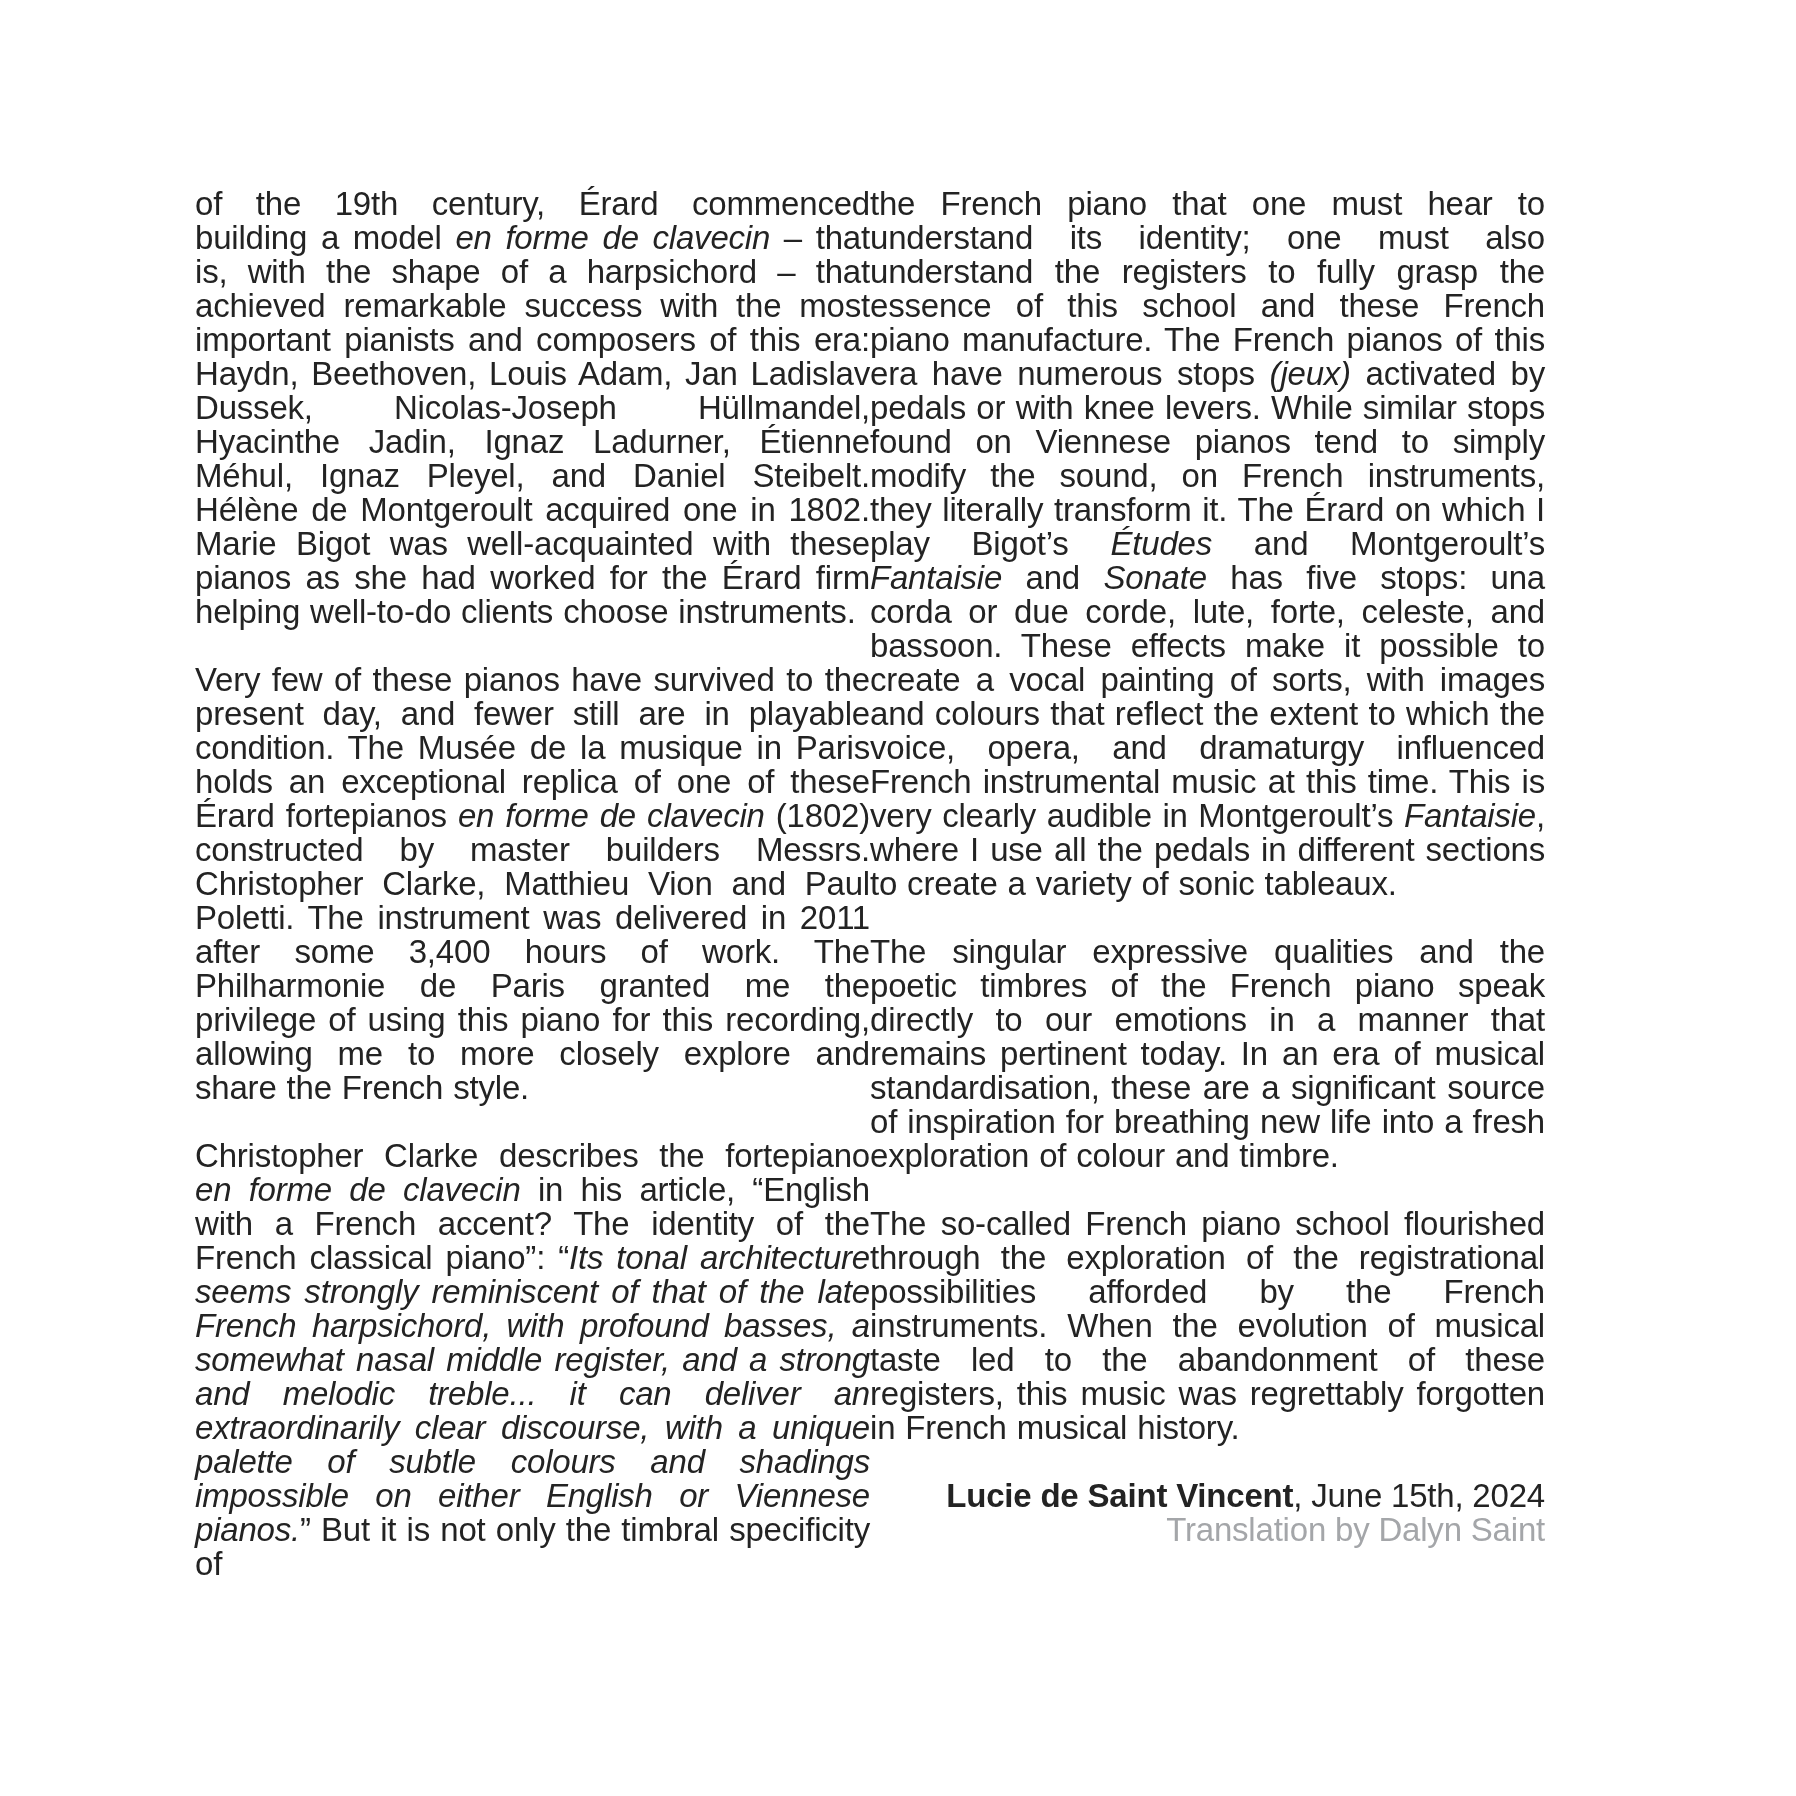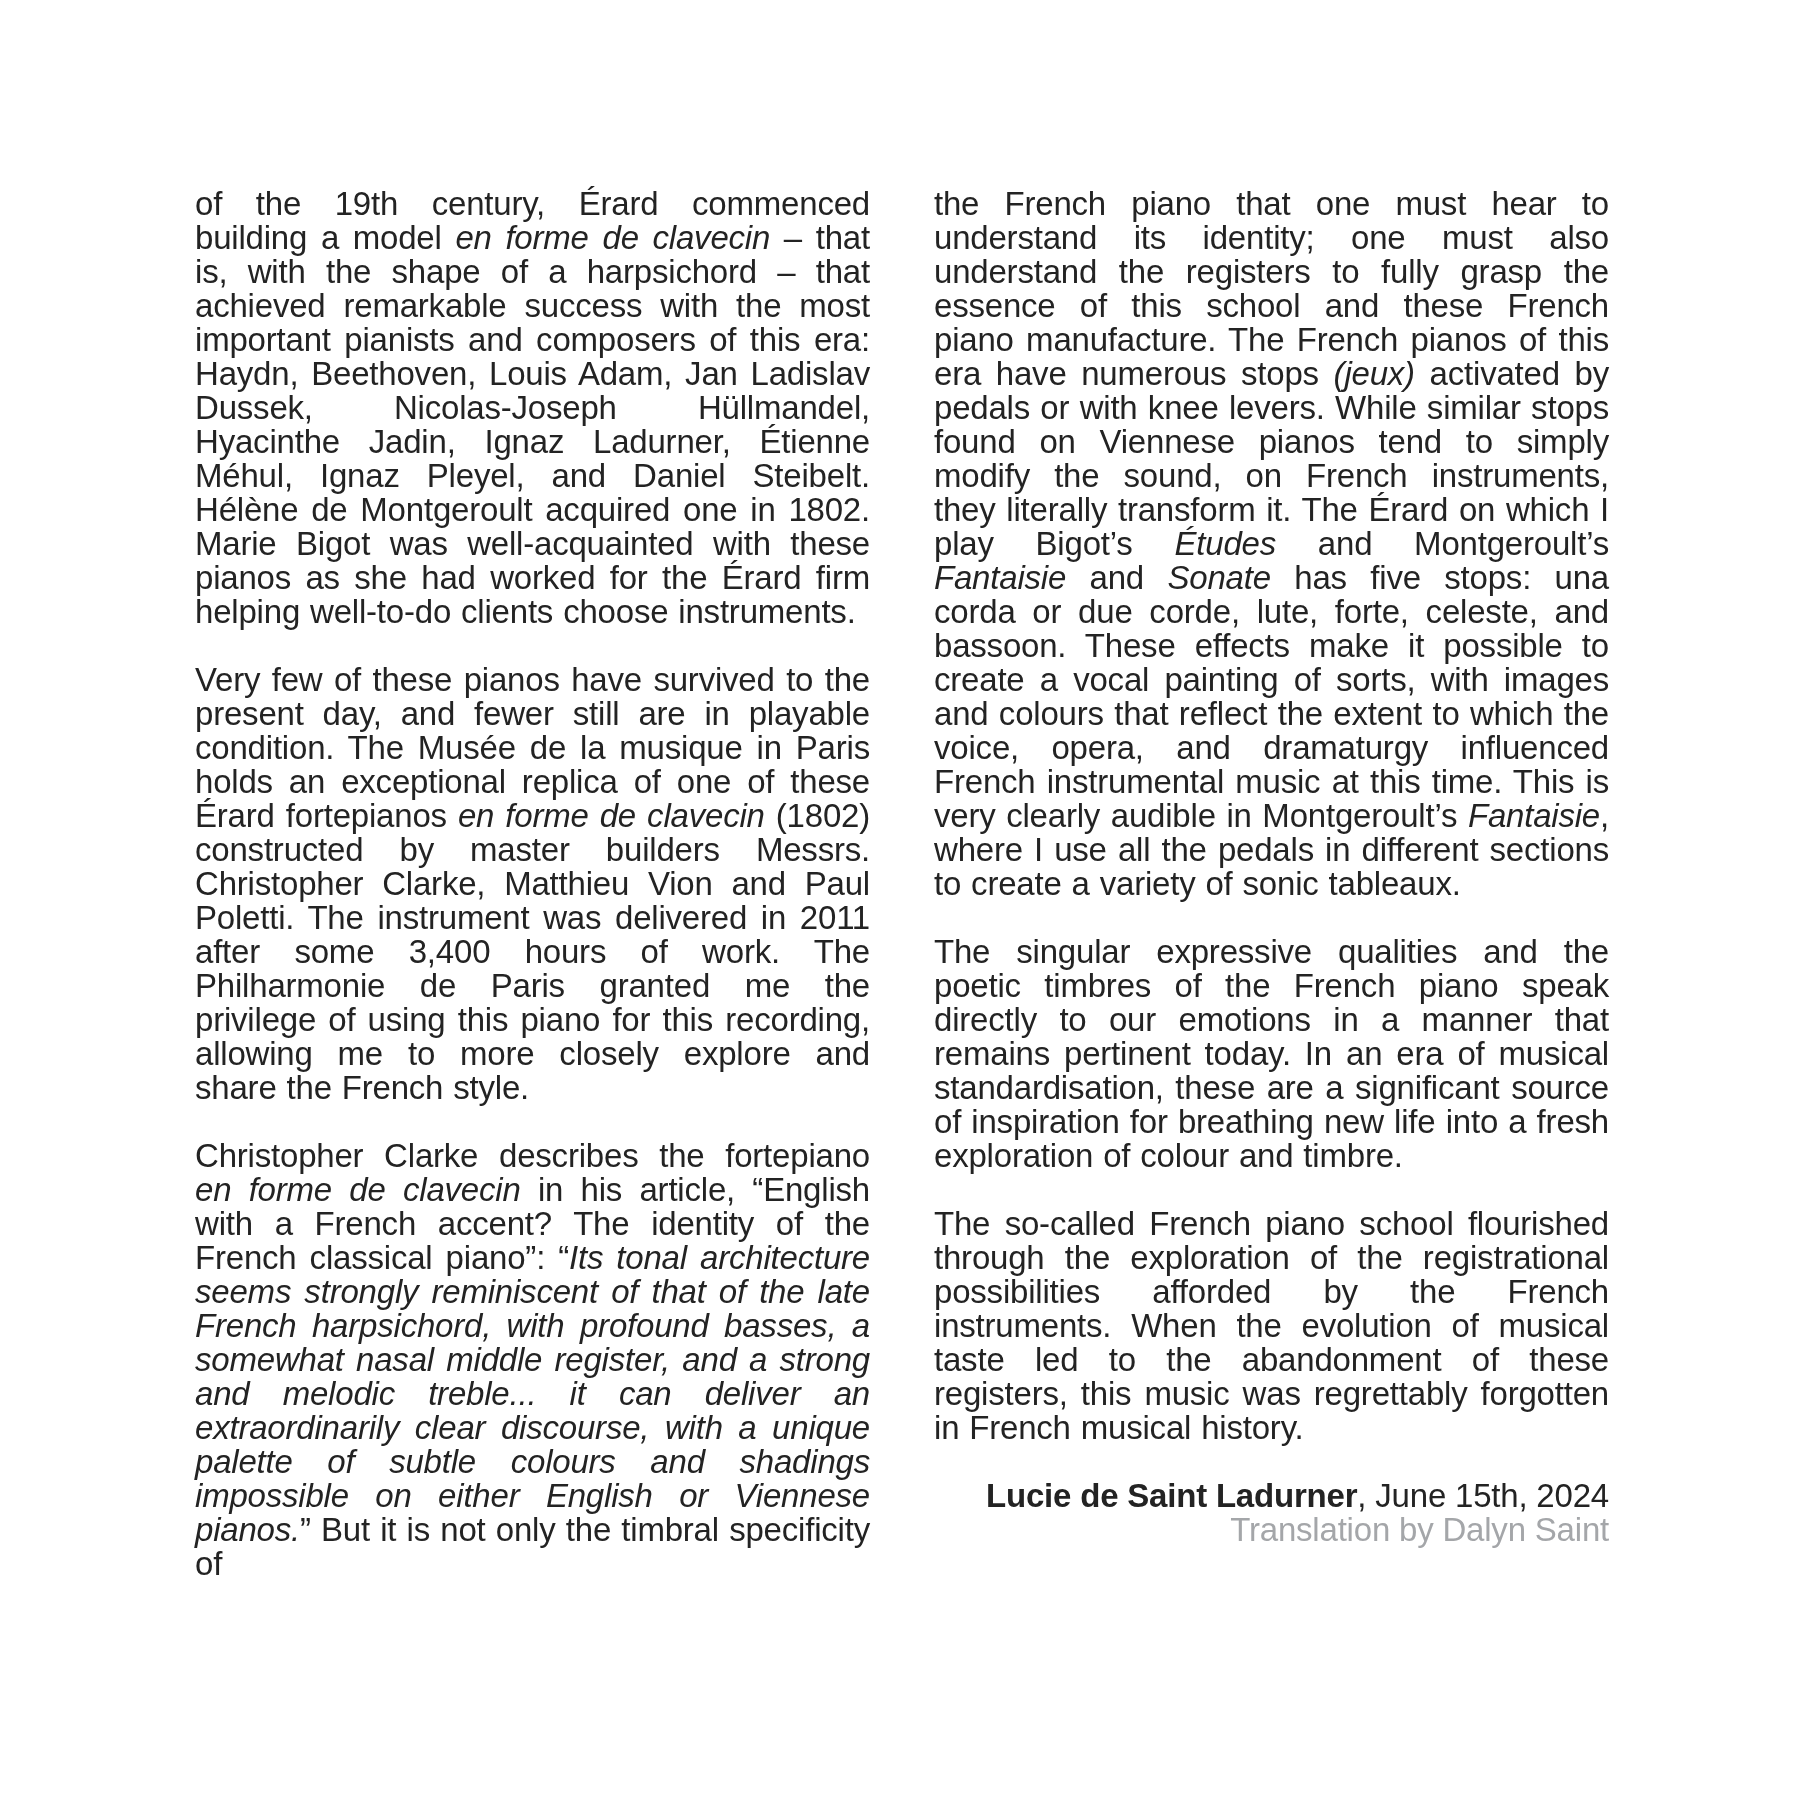--- a/index.html
+++ b/index.html
@@ -22,21 +22,20 @@
     overflow: hidden;
     font-family: "Liberation Sans", sans-serif;
     color: var(--text);
   }
   .columns {
     position: absolute;
     left: 195px;
     top: 187px;
     width: 1414px;
     display: flex;
-    gap: 64px;
   }
   .column {
     width: 675px;
     flex: 0 0 675px;
   }
   .para {
     margin: 0 0 34px 0;
     font-size: 33px;
     line-height: 34px;
     text-align: justify;
@@ -72,18 +71,18 @@
           <p class="para"><span>Christopher Clarke describes the fortepiano </span><em>en forme de clavecin</em><span> in his article, “English with a French accent? The identity of the French classical piano”: “</span><em>Its tonal architecture seems strongly reminiscent of that of the late French harpsichord, with profound basses, a somewhat nasal middle register, and a strong and melodic treble... it can deliver an extraordinarily clear discourse, with a unique palette of subtle colours and shadings impossible on either English or Viennese pianos.</em><span>” But it is not only the timbral specificity of</span></p>
         </div>
     </div>
     <div class="column">
       <div>
           <p class="para"><span>the French piano that one must hear to understand its identity; one must also understand the registers to fully grasp the essence of this school and these French piano manufacture. The French pianos of this era have numerous stops </span><em>(jeux)</em><span> activated by pedals or with knee levers. While similar stops found on Viennese pianos tend to simply modify the sound, on French instruments, they literally transform it. The Érard on which I play Bigot’s </span><em>Études</em><span> and Montgeroult’s </span><em>Fantaisie</em><span> and </span><em>Sonate</em><span> has five stops: una corda or due corde, lute, forte, celeste, and bassoon. These effects make it possible to create a vocal painting of sorts, with images and colours that reflect the extent to which the voice, opera, and dramaturgy influenced French instrumental music at this time. This is very clearly audible in Montgeroult’s </span><em>Fantaisie</em><span>, where I use all the pedals in different sections to create a variety of sonic tableaux.</span></p>
           <p class="para"><span>The singular expressive qualities and the poetic timbres of the French piano speak directly to our emotions in a manner that remains pertinent today. In an era of musical standardisation, these are a significant source of inspiration for breathing new life into a fresh exploration of colour and timbre.</span></p>
           <p class="para"><span>The so-called French piano school flourished through the exploration of the registrational possibilities afforded by the French instruments. When the evolution of musical taste led to the abandonment of these registers, this music was regrettably forgotten in French musical history.</span></p>
         </div>
       <div class="signature">
-        <div><span class="sig-name">Lucie de Saint Ladurner</span><span class="sig-date">, June 15th, 2024</span></div>
+        <div><span class="sig-name">Lucie de Saint Vincent</span><span class="sig-date">, June 15th, 2024</span></div>
         <div class="sig-translation">Translation by Dalyn Saint</div>
       </div>
     </div>
   </div>
 </div>
 
 </body></html>

